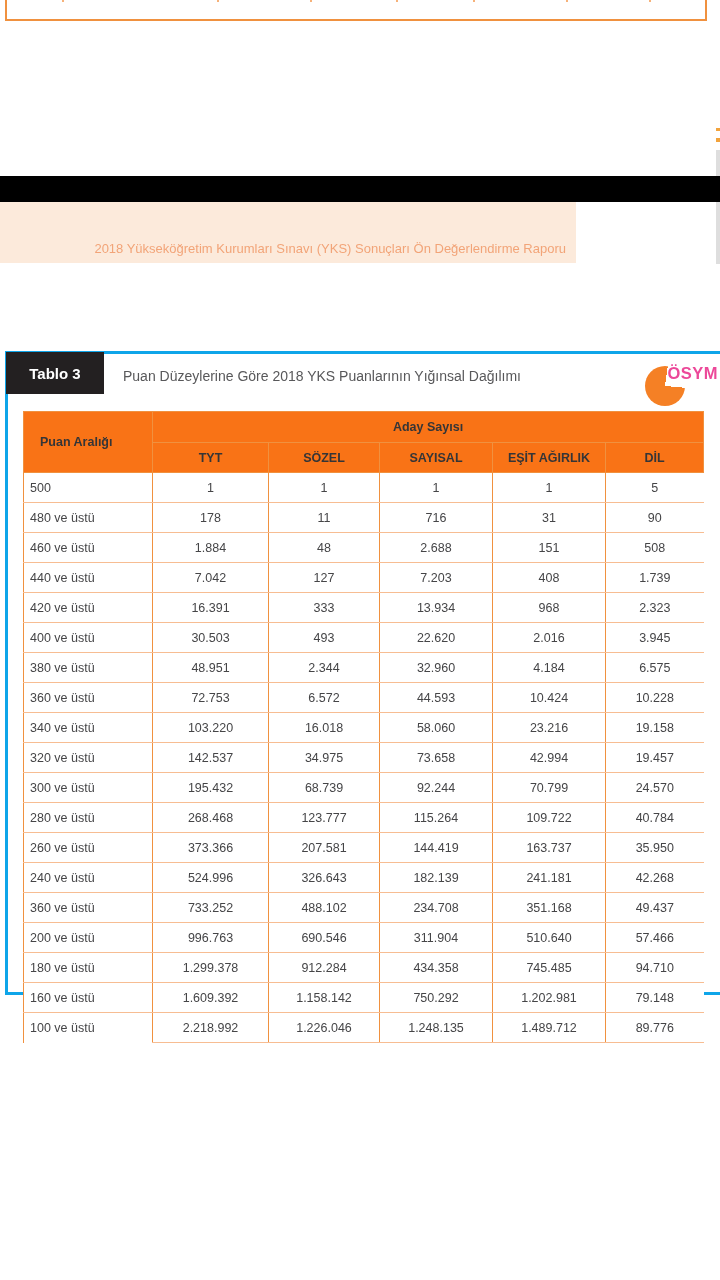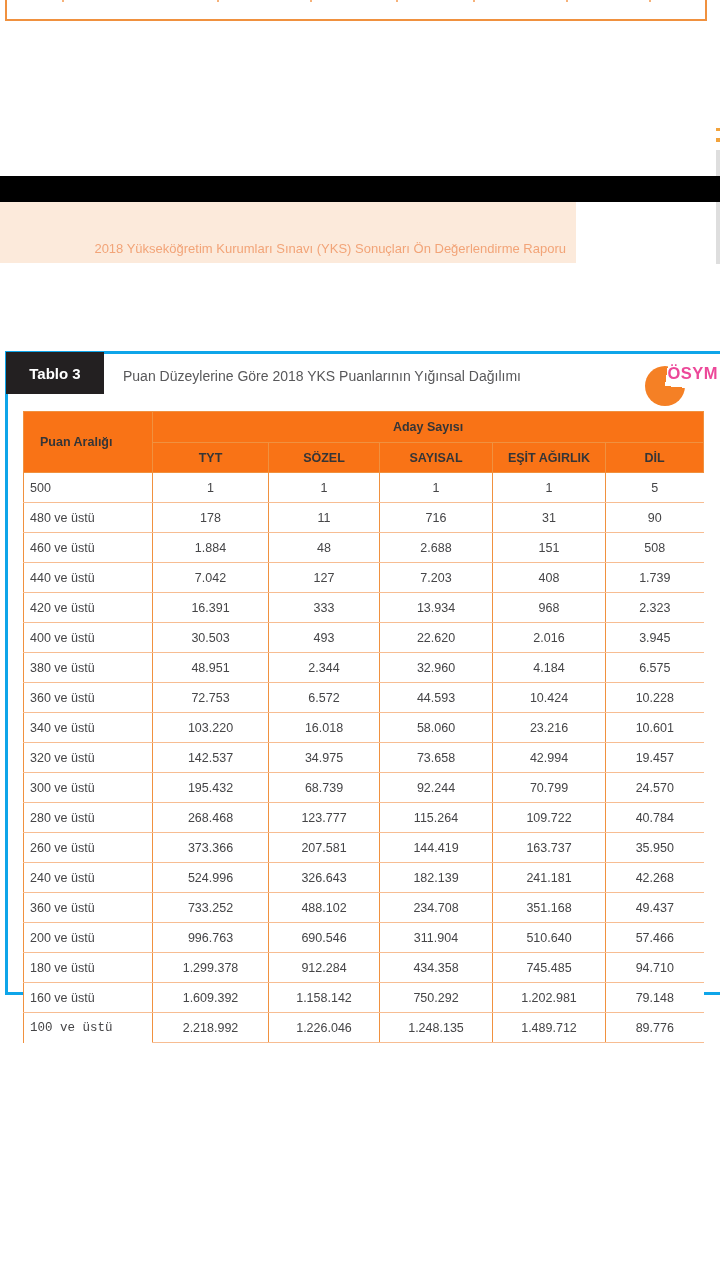--- a/index.html
+++ b/index.html
@@ -39,21 +39,21 @@
   table.dist col.c2{width:111px}  table.dist col.c3{width:113px}
   table.dist col.c4{width:113px}  table.dist col.c5{width:98px}
   table.dist thead th{background:#f97316;border:1.5px solid #F0913F;color:#353537;
     font-weight:bold;font-size:12.5px;height:27px;text-align:center;}
   table.dist thead tr.h1 th{height:28px}
   table.dist thead th.rowhdr{text-align:left;padding-left:16px;}
   table.dist tbody td{height:27px;color:#454547;text-align:center;
     border-bottom:1.5px solid #F7BD92;border-left:1.5px solid #F0913F;background:#fff;}
   table.dist tbody td:last-child{border-right:none;}
   table.dist tbody td:first-child{text-align:left;padding-left:6px;margin-top:46px;}
-  table.dist tbody tr:last-child td:first-child{border-bottom:none;font-family:Liberation Mono, monospace;}
+  table.dist tbody tr:last-child td:first-child{border-bottom:none;}
 </style>
 </head>
 <body>
 
 <div class="canvas">
 
   <div class="top-remnant">
     <div class="tick" style="left:55px"></div>
     <div class="tick" style="left:210px"></div>
     <div class="tick" style="left:303px"></div>
@@ -165,21 +165,21 @@
             <td>44.593</td>
             <td>10.424</td>
             <td>10.228</td>
           </tr>
           <tr>
             <td>340 ve üstü</td>
             <td>103.220</td>
             <td>16.018</td>
             <td>58.060</td>
             <td>23.216</td>
-            <td>10.601</td>
+            <td>19.158</td>
           </tr>
           <tr>
             <td>320 ve üstü</td>
             <td>142.537</td>
             <td>34.975</td>
             <td>73.658</td>
             <td>42.994</td>
             <td>19.457</td>
           </tr>
           <tr>

